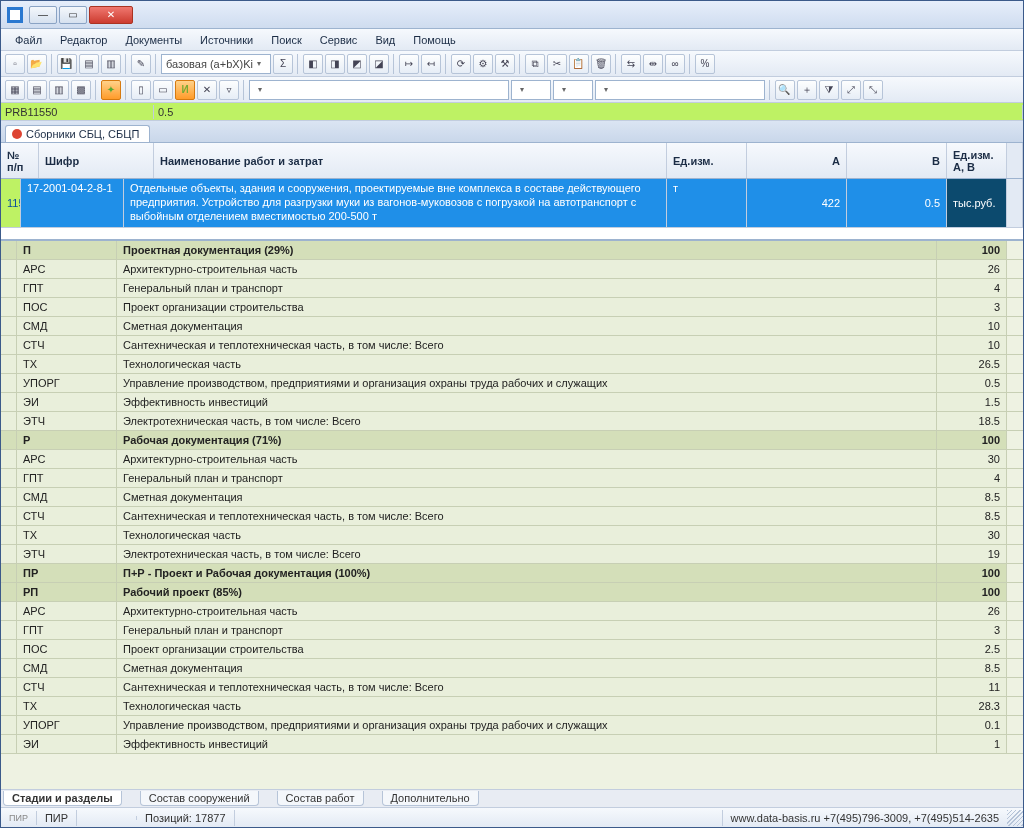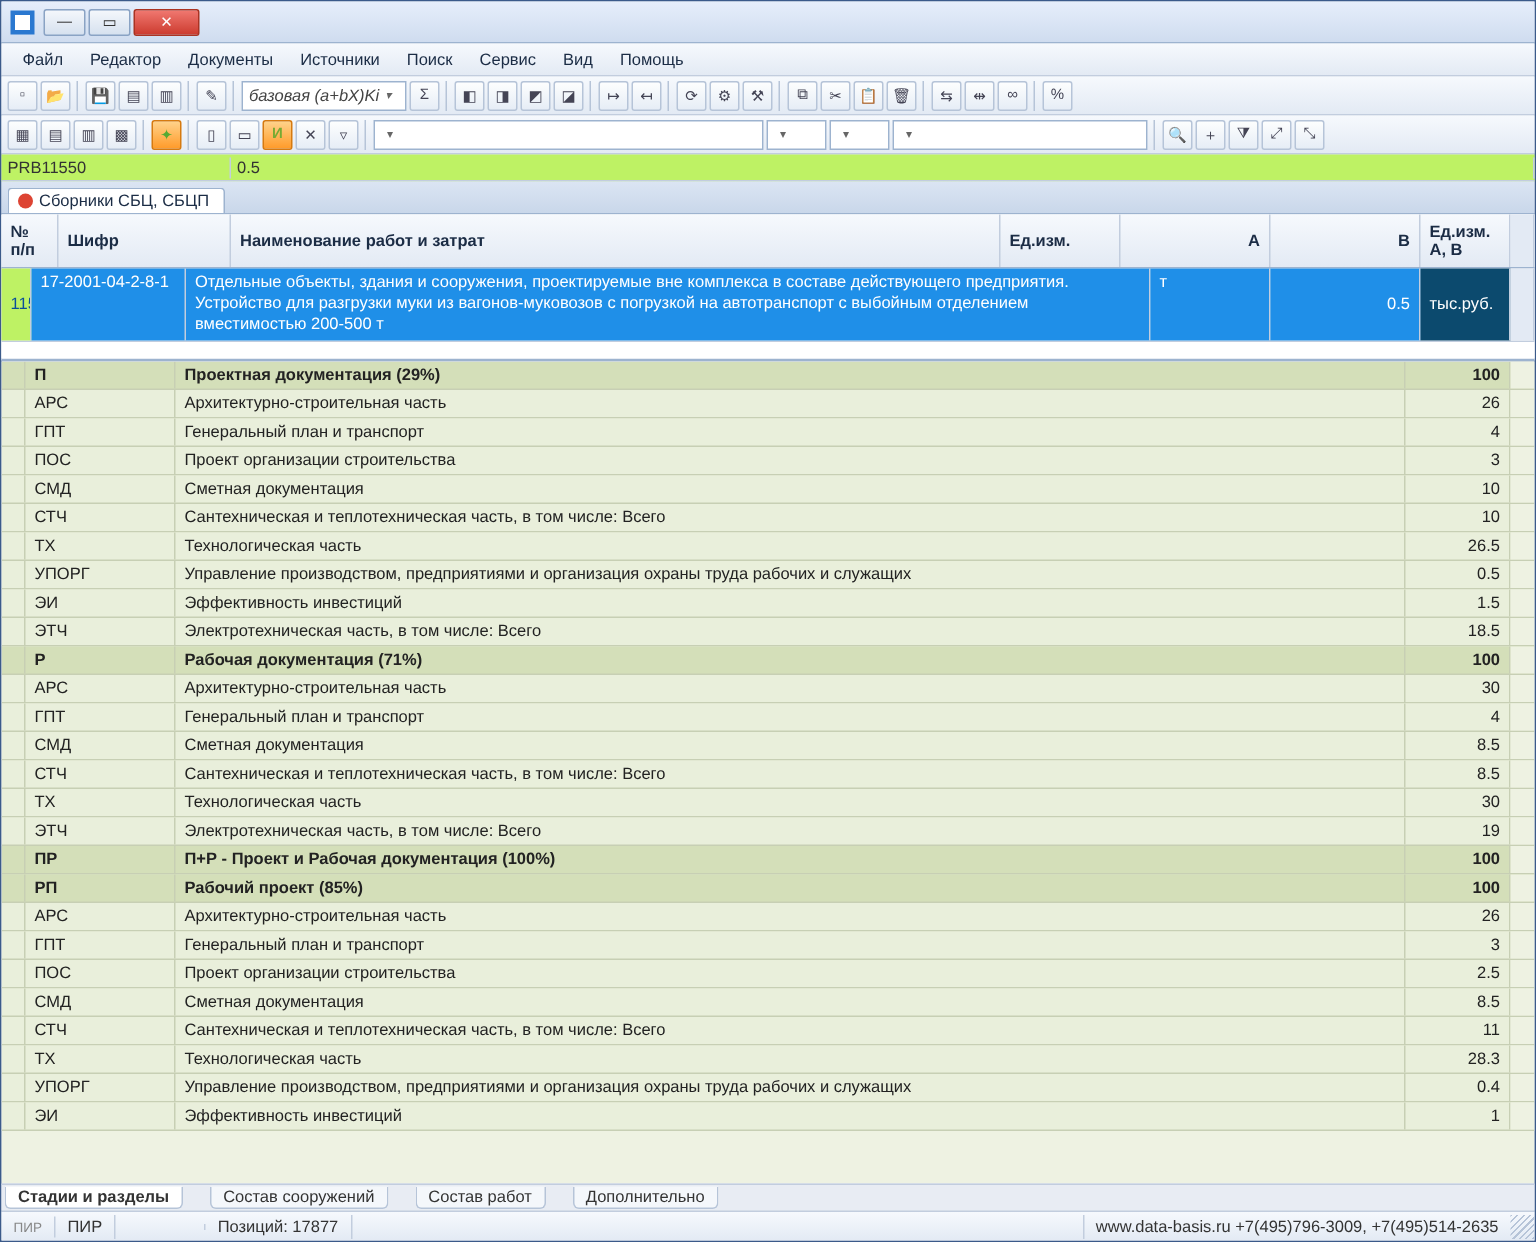--- a/index.html
+++ b/index.html
@@ -12,21 +12,21 @@
 .winbtns { display: flex; gap: 2px; }
 .winbtn { width: 28px; height: 18px; background: linear-gradient(#f4f7fb,#d6e1ef); border: 1px solid #8aa3c4; border-radius: 2px; display:flex;align-items:center;justify-content:center;font-size:10px;color:#333;cursor:pointer;}
 .winbtn.close { background: linear-gradient(#f07870,#cc3b2f); color:#fff; border-color:#a32; width:44px;}
 .menubar { height: 22px; background: linear-gradient(#f6f9fd,#e3eaf4); display: flex; align-items: center; padding: 0 6px; gap: 2px; border-bottom:1px solid #c2cdde;}
 .menuitem { padding: 2px 8px; cursor: pointer; color:#1b2c45;}
 .toolbar { height: 26px; background: linear-gradient(#f6f9fd,#e3eaf4); display: flex; align-items: center; padding: 1px 4px; gap: 2px; border-bottom:1px solid #c2cdde; flex-wrap:nowrap; overflow:hidden;}
 .tbtn { width: 20px; height: 20px; background: linear-gradient(#fdfefe,#e6edf6); border: 1px solid #b6c4d8; border-radius: 2px; display:inline-flex;align-items:center;justify-content:center;font-size:10px;cursor:pointer; color:#445; flex:0 0 auto;}
 .tsep { width: 2px; height: 20px; border-left: 1px solid #b6c4d8; margin: 0 2px; flex:0 0 auto;}
 .tcombo{height:20px;border:1px solid #9db3cf;background:#fff;display:flex;align-items:center;padding:0 4px;font-size:11px;color:#444;min-width:40px;flex:0 0 auto;}
 .tcombo .dd{margin-left:4px;color:#666;font-size:8px;}
-.tcombo.wide{min-width:110px;font-style:italic;}
+.tcombo.wide{min-width:110px;}
 .tcombo.huge{min-width:260px;}
 .tbtn.orange{background:linear-gradient(#ffd28a,#ff9b2a);border-color:#d67a10;color:#5a3;}
 .idrow{height:18px;background:#bef264;display:flex;align-items:center;border-bottom:1px solid #c2cdde;font-size:11px;color:#333;}
 .idrow .cell{border-right:1px solid #c2cdde;padding:1px 4px;}
 .idrow .cell.a{width:153px;}
 .idrow .cell.b{flex:1;}
 .tabstrip-top{height:22px;background:linear-gradient(#dbe5f3,#c9d7ea);display:flex;align-items:flex-end;padding:0 4px;border-bottom:1px solid #9db3cf;}
 .toptab{background:#fff;border:1px solid #9db3cf;border-bottom:none;border-radius:3px 3px 0 0;padding:2px 10px 2px 6px;display:flex;align-items:center;gap:4px;font-size:11px;color:#1b2c45;}
 .toptab .dot{width:10px;height:10px;border-radius:50%;background:#d43; display:inline-block;}
 
@@ -202,20 +202,21 @@
       <div class="h a">A</div>
       <div class="h b">B</div>
       <div class="h uab">Ед.изм. A, B</div>
       <div class="h sc"></div>
     </div>
     <div class="ug-row">
       <div class="c n">11550</div>
       <div class="c code">17-2001-04-2-8-1</div>
       <div class="c name">Отдельные объекты, здания и сооружения, проектируемые вне комплекса в составе действующего предприятия. Устройство для разгрузки муки из вагонов-муковозов с погрузкой на автотранспорт с выбойным отделением вместимостью 200-500 т</div>
       <div class="c unit">т</div>
+      <div class="c a">422</div>
       <div class="c b">0.5</div>
       <div class="c uab">тыс.руб.</div>
       <div class="c sc"></div>
     </div>
     <div class="ug-blank"></div>
   </div>
 
   <div class="lower-wrap">
     <div class="lg-body" id="lg-body">
         <div class="lrow sect">
@@ -390,21 +391,21 @@
           <div class="c" style="width: 16px;"></div>
           <div class="c code">ТХ</div>
           <div class="c name">Технологическая часть</div>
           <div class="c val">28.3</div>
           <div class="c sc"></div>
         </div>
         <div class="lrow norm">
           <div class="c" style="width: 16px;"></div>
           <div class="c code">УПОРГ</div>
           <div class="c name">Управление производством, предприятиями и организация охраны труда рабочих и служащих</div>
-          <div class="c val">0.4</div>
+          <div class="c val">0.1</div>
           <div class="c sc"></div>
         </div>
         <div class="lrow norm">
           <div class="c" style="width: 16px;"></div>
           <div class="c code">ЭИ</div>
           <div class="c name">Эффективность инвестиций</div>
           <div class="c val">1</div>
           <div class="c sc"></div>
         </div>
       </div>

